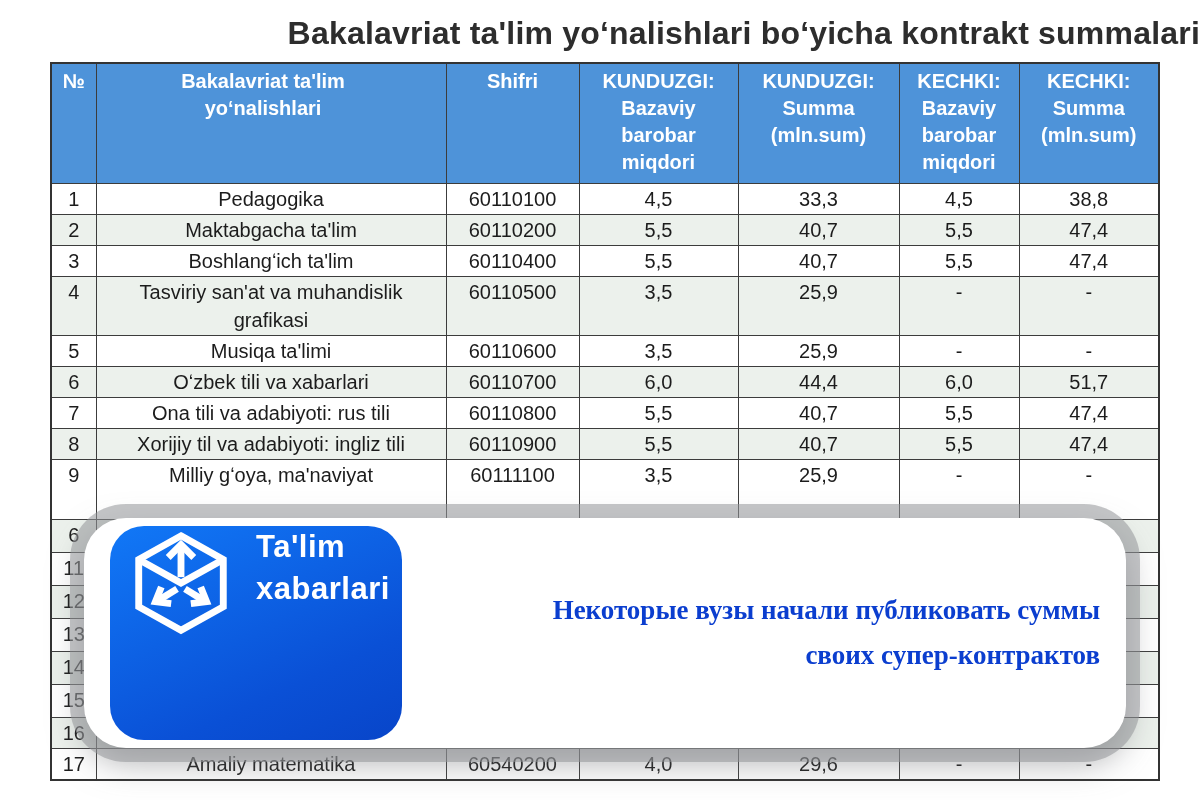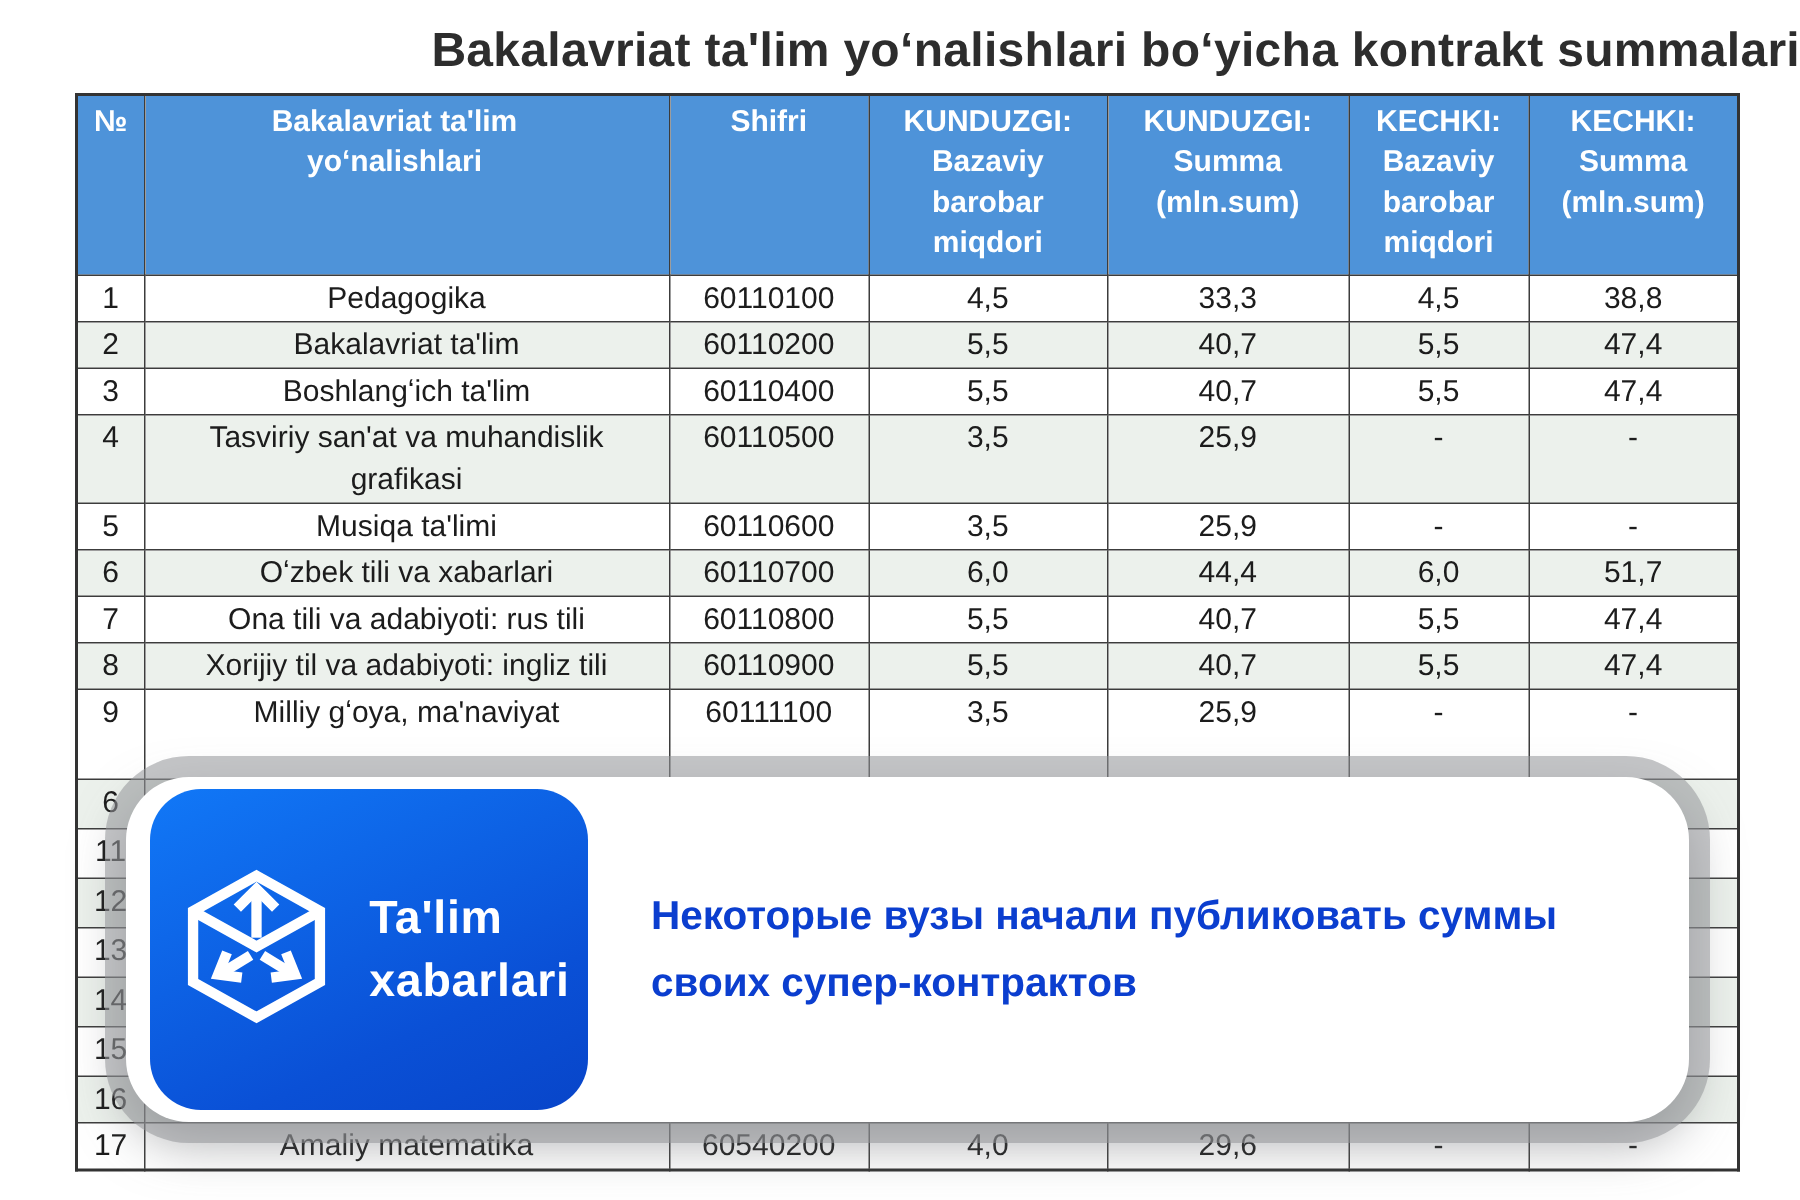--- a/index.html
+++ b/index.html
@@ -40,31 +40,31 @@
   .contracts tbody tr:nth-child(16){height:30px;}
 
   
   .news-card{
     position:absolute;left:84px;top:518px;width:1042px;height:230px;
     background:#ffffff;border-radius:42px;
     box-shadow:0 0 0 14px rgba(148,150,153,0.55), 0 14px 34px rgba(110,112,115,0.55);
     display:flex;align-items:center;
   }
   .brand-badge{
-    width:292px;height:214px;margin:16px;flex:0 0 auto;
+    width:292px;height:214px;margin:26px;flex:0 0 auto;
     border-radius:34px;
     background:linear-gradient(155deg,#1178f7 0%,#0a50d6 70%,#0845c9 100%);
-    display:flex;align-items:center;justify-content:center;gap:16px;
+    display:flex;justify-content:center;gap:16px;
     color:#ffffff;
   }
   .brand-badge svg{width:118px;height:118px;flex:0 0 auto;}
   .brand-text{font-size:31px;line-height:42px;font-weight:600;letter-spacing:0.5px;}
   .headline{
-    flex:1;text-align:left;padding:0 26px;
-    color:#0b3ecf;font-size:27px;line-height:45px;font-weight:bold;
+    flex:1;text-align:right;padding:0 26px;
+    color:#0b3ecf;font-size:27px;line-height:45px;font-weight:bold;font-family:Liberation Serif, serif;
   }
 </style>
 </head>
 <body>
 
 <h1 class="page-title">Bakalavriat ta'lim yoʻnalishlari boʻyicha kontrakt summalari</h1>
 
 <table class="contracts">
   <colgroup>
     <col style="width:45px">
@@ -91,21 +91,21 @@
         <td>1</td>
         <td>Pedagogika</td>
         <td>60110100</td>
         <td>4,5</td>
         <td>33,3</td>
         <td>4,5</td>
         <td>38,8</td>
       </tr>
       <tr>
         <td>2</td>
-        <td>Bakalavriat ta'lim</td>
+        <td>Maktabgacha ta'lim</td>
         <td>60110200</td>
         <td>5,5</td>
         <td>40,7</td>
         <td>5,5</td>
         <td>47,4</td>
       </tr>
       <tr>
         <td>3</td>
         <td>Boshlangʻich ta'lim</td>
         <td>60110400</td>

